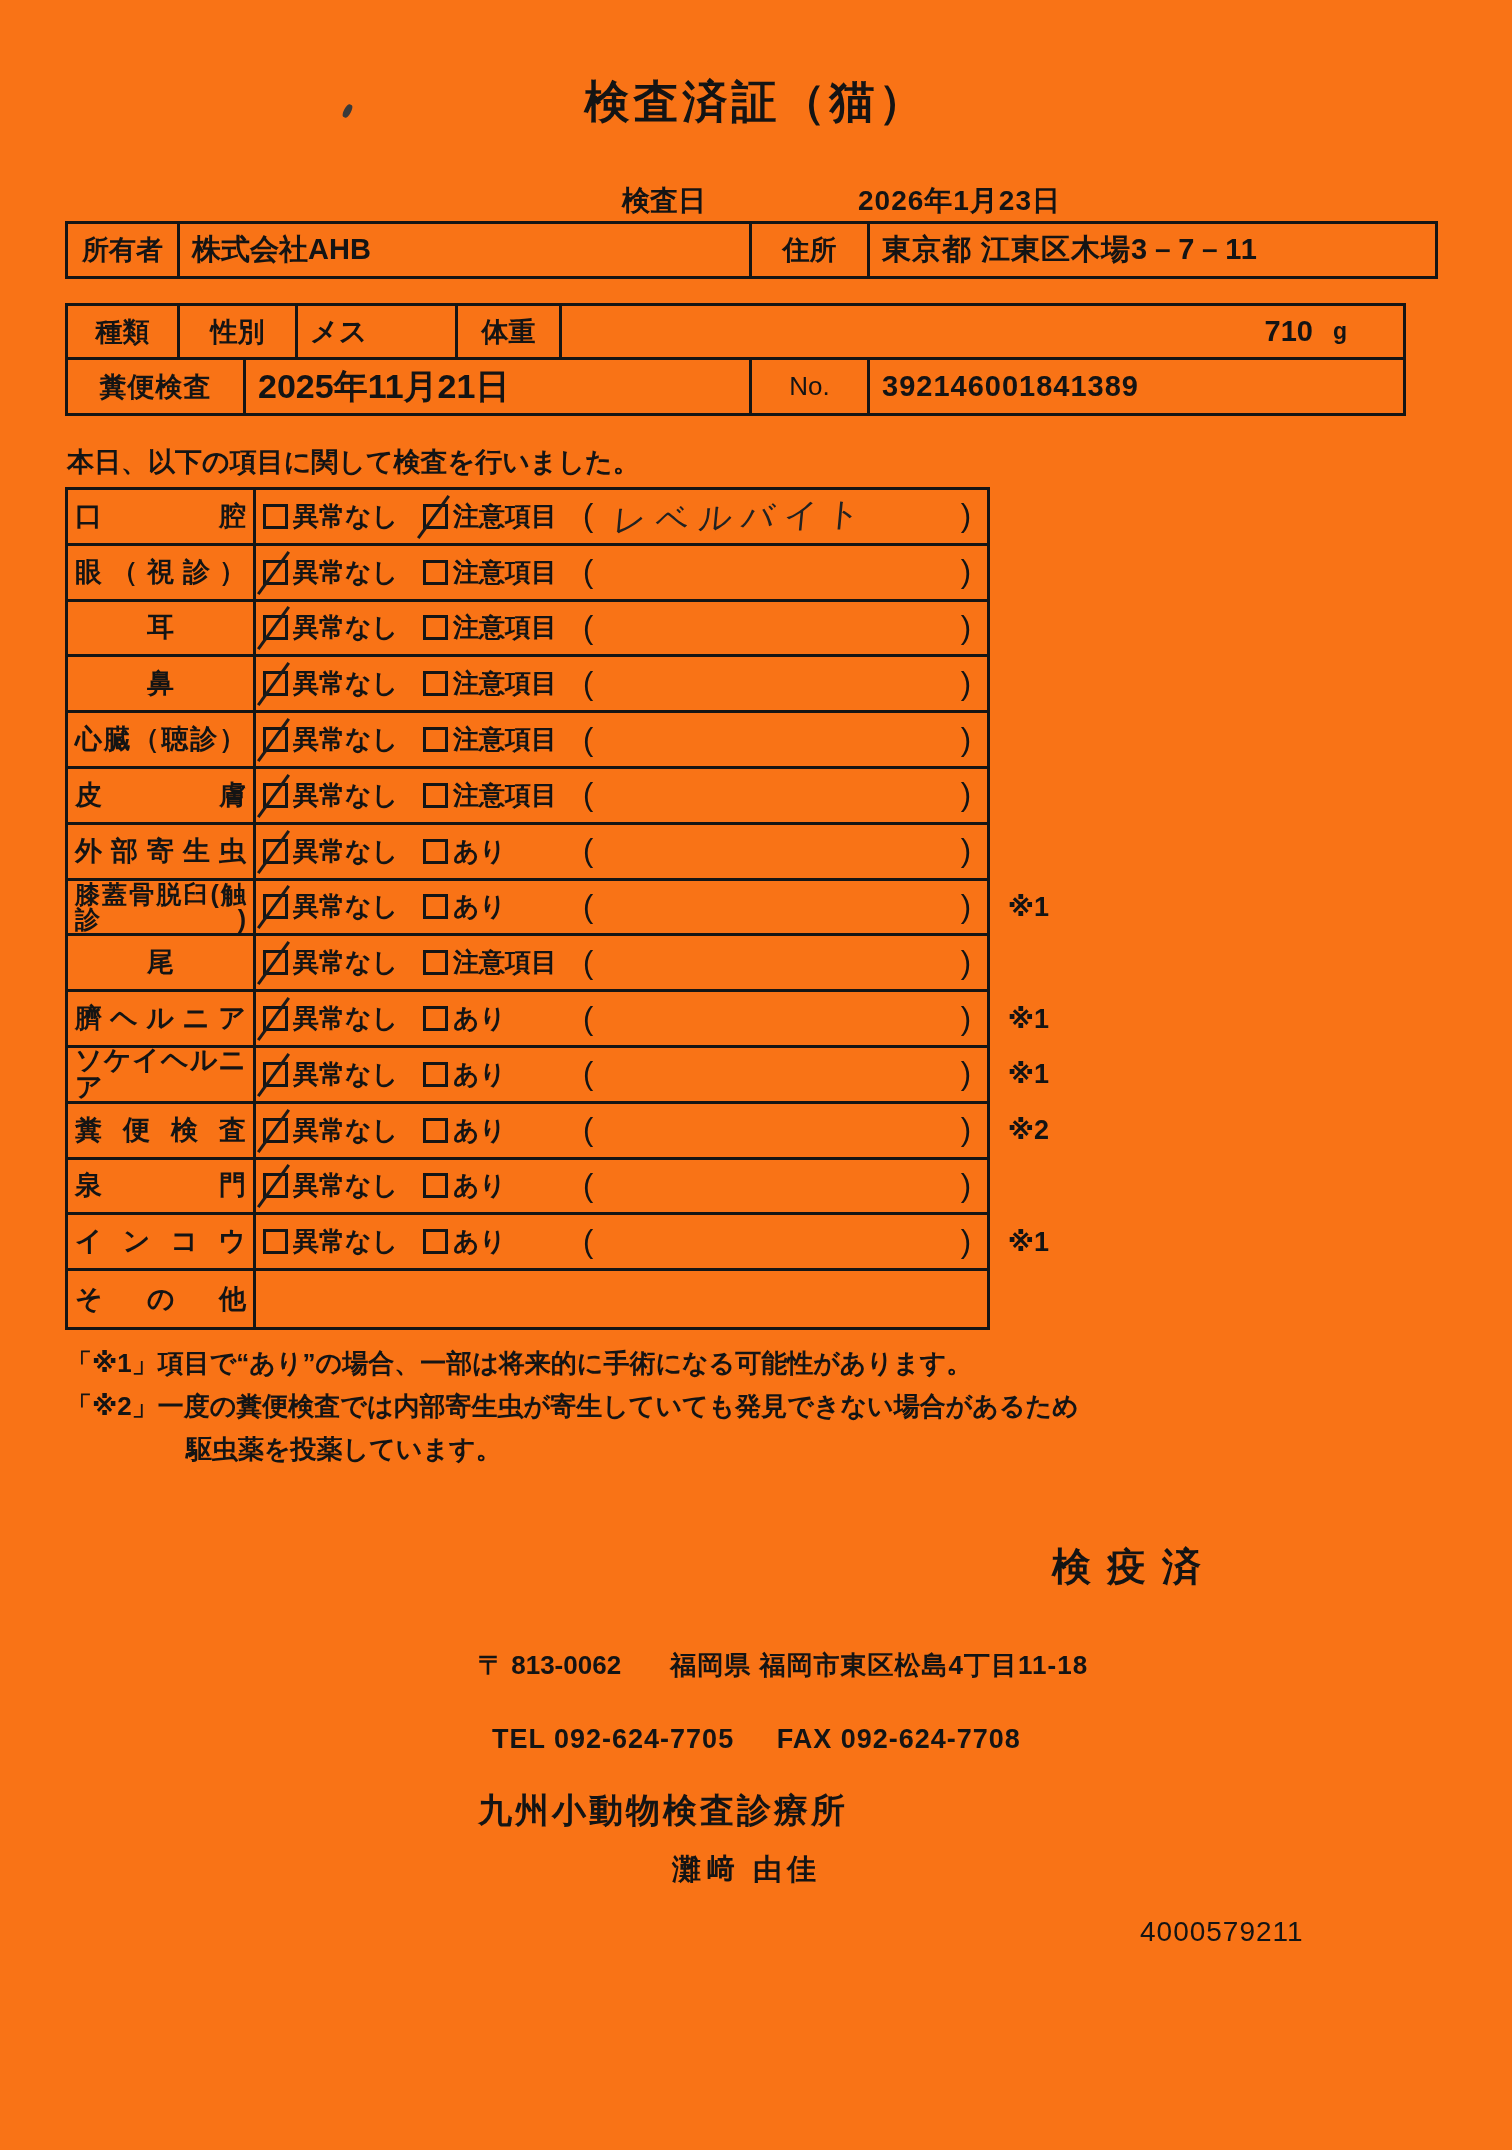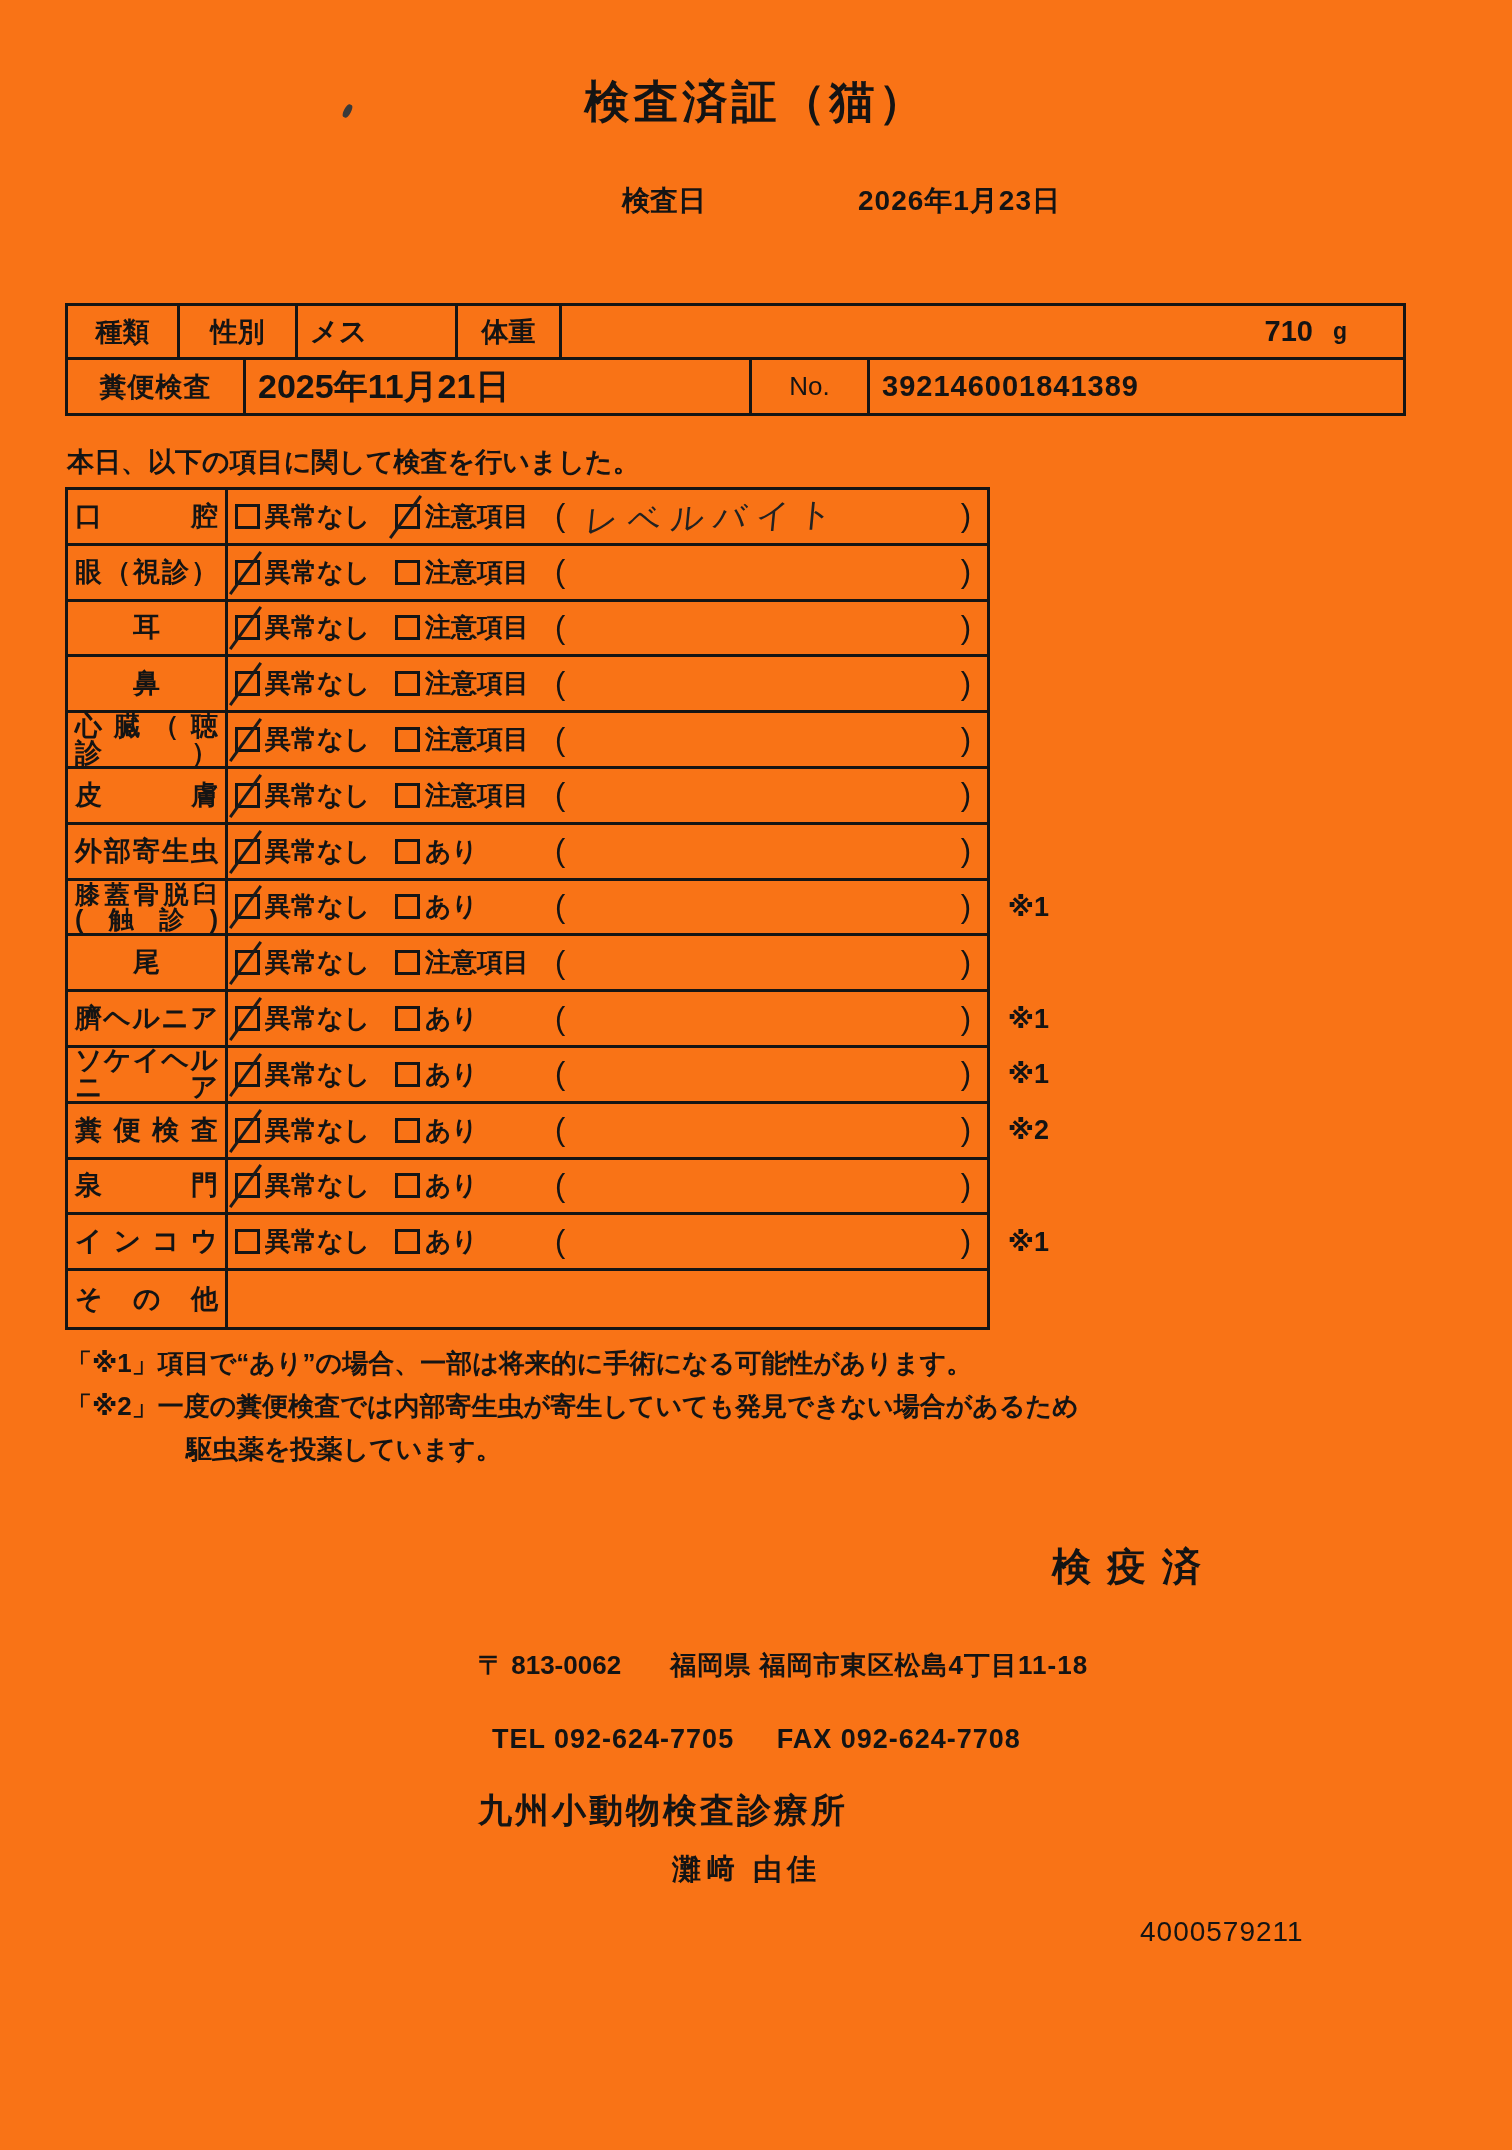--- a/index.html
+++ b/index.html
@@ -40,21 +40,21 @@
   .c-birth-val{width:506px;border-right:3px solid #151515;font-size:34px;}
   .c-no-lbl{width:118px;border-right:3px solid #151515;font-size:26px;font-weight:500;justify-content:center;}
   .c-no-val{flex:1;font-size:29px;letter-spacing:1px;}
   
   .intro{position:absolute;left:67px;top:444px;font-size:27px;font-weight:700;}
   
   .insp-table{position:absolute;left:65px;top:487px;width:925px;
     border:3px solid #151515;box-sizing:border-box;display:grid;grid-auto-rows:55.8px;}
   .trow{display:flex;border-bottom:3px solid #151515;position:relative;box-sizing:border-box;}
   .trow:last-child{border-bottom:none;}
-  .cell-label{width:160px;border-right:3px solid #151515;box-sizing:border-box;
+  .cell-label{width:188px;border-right:3px solid #151515;box-sizing:border-box;
     display:flex;align-items:center;padding:0 7px;}
   .jlabel{width:100%;font-size:27px;font-weight:700;text-align:justify;
     text-align-last:justify;text-justify:inter-character;line-height:1;}
   .jlabel.single{text-align:center;text-align-last:center;}
   .jlabel.tight{letter-spacing:0;font-size:25px;}
   .cell-content{flex:1;display:flex;align-items:center;padding-left:7px;}
   .opt{display:flex;align-items:center;width:150px;flex:none;}
   .opt2{margin-left:10px;}
   .cb{width:19px;height:19px;border:3px solid #151515;position:relative;flex:none;margin-right:5px;box-sizing:content-box;}
   .cb.checked::after{content:"";position:absolute;left:6px;top:-16px;width:3px;height:52px;
@@ -87,20 +87,26 @@
 <div class="sheet">
 
   <div class="title">検査済証（猫）</div>
   <div class="artifact"></div>
 
   <div class="date-line">
     <span class="date-label">検査日</span>
     <span class="date-value">2026年1月23日</span>
   </div>
 
+  <div class="box-table owner-table">
+    <div class="cell lbl c-owner-lbl">所有者</div>
+    <div class="cell val c-owner-val">株式会社AHB</div>
+    <div class="cell lbl c-addr-lbl">住所</div>
+    <div class="cell val c-addr-val">東京都 江東区木場3－7－11</div>
+  </div>
 
   <div class="box-table animal-table">
     <div class="animal-row r1">
       <div class="cell lbl c-species-lbl">種類</div>
       <div class="cell lbl c-sex-lbl">性別</div>
       <div class="cell val c-sex-val">メス</div>
       <div class="cell lbl c-weight-lbl">体重</div>
       <div class="cell c-weight-val">
         <span>710</span>
         <span class="unit">g</span>

